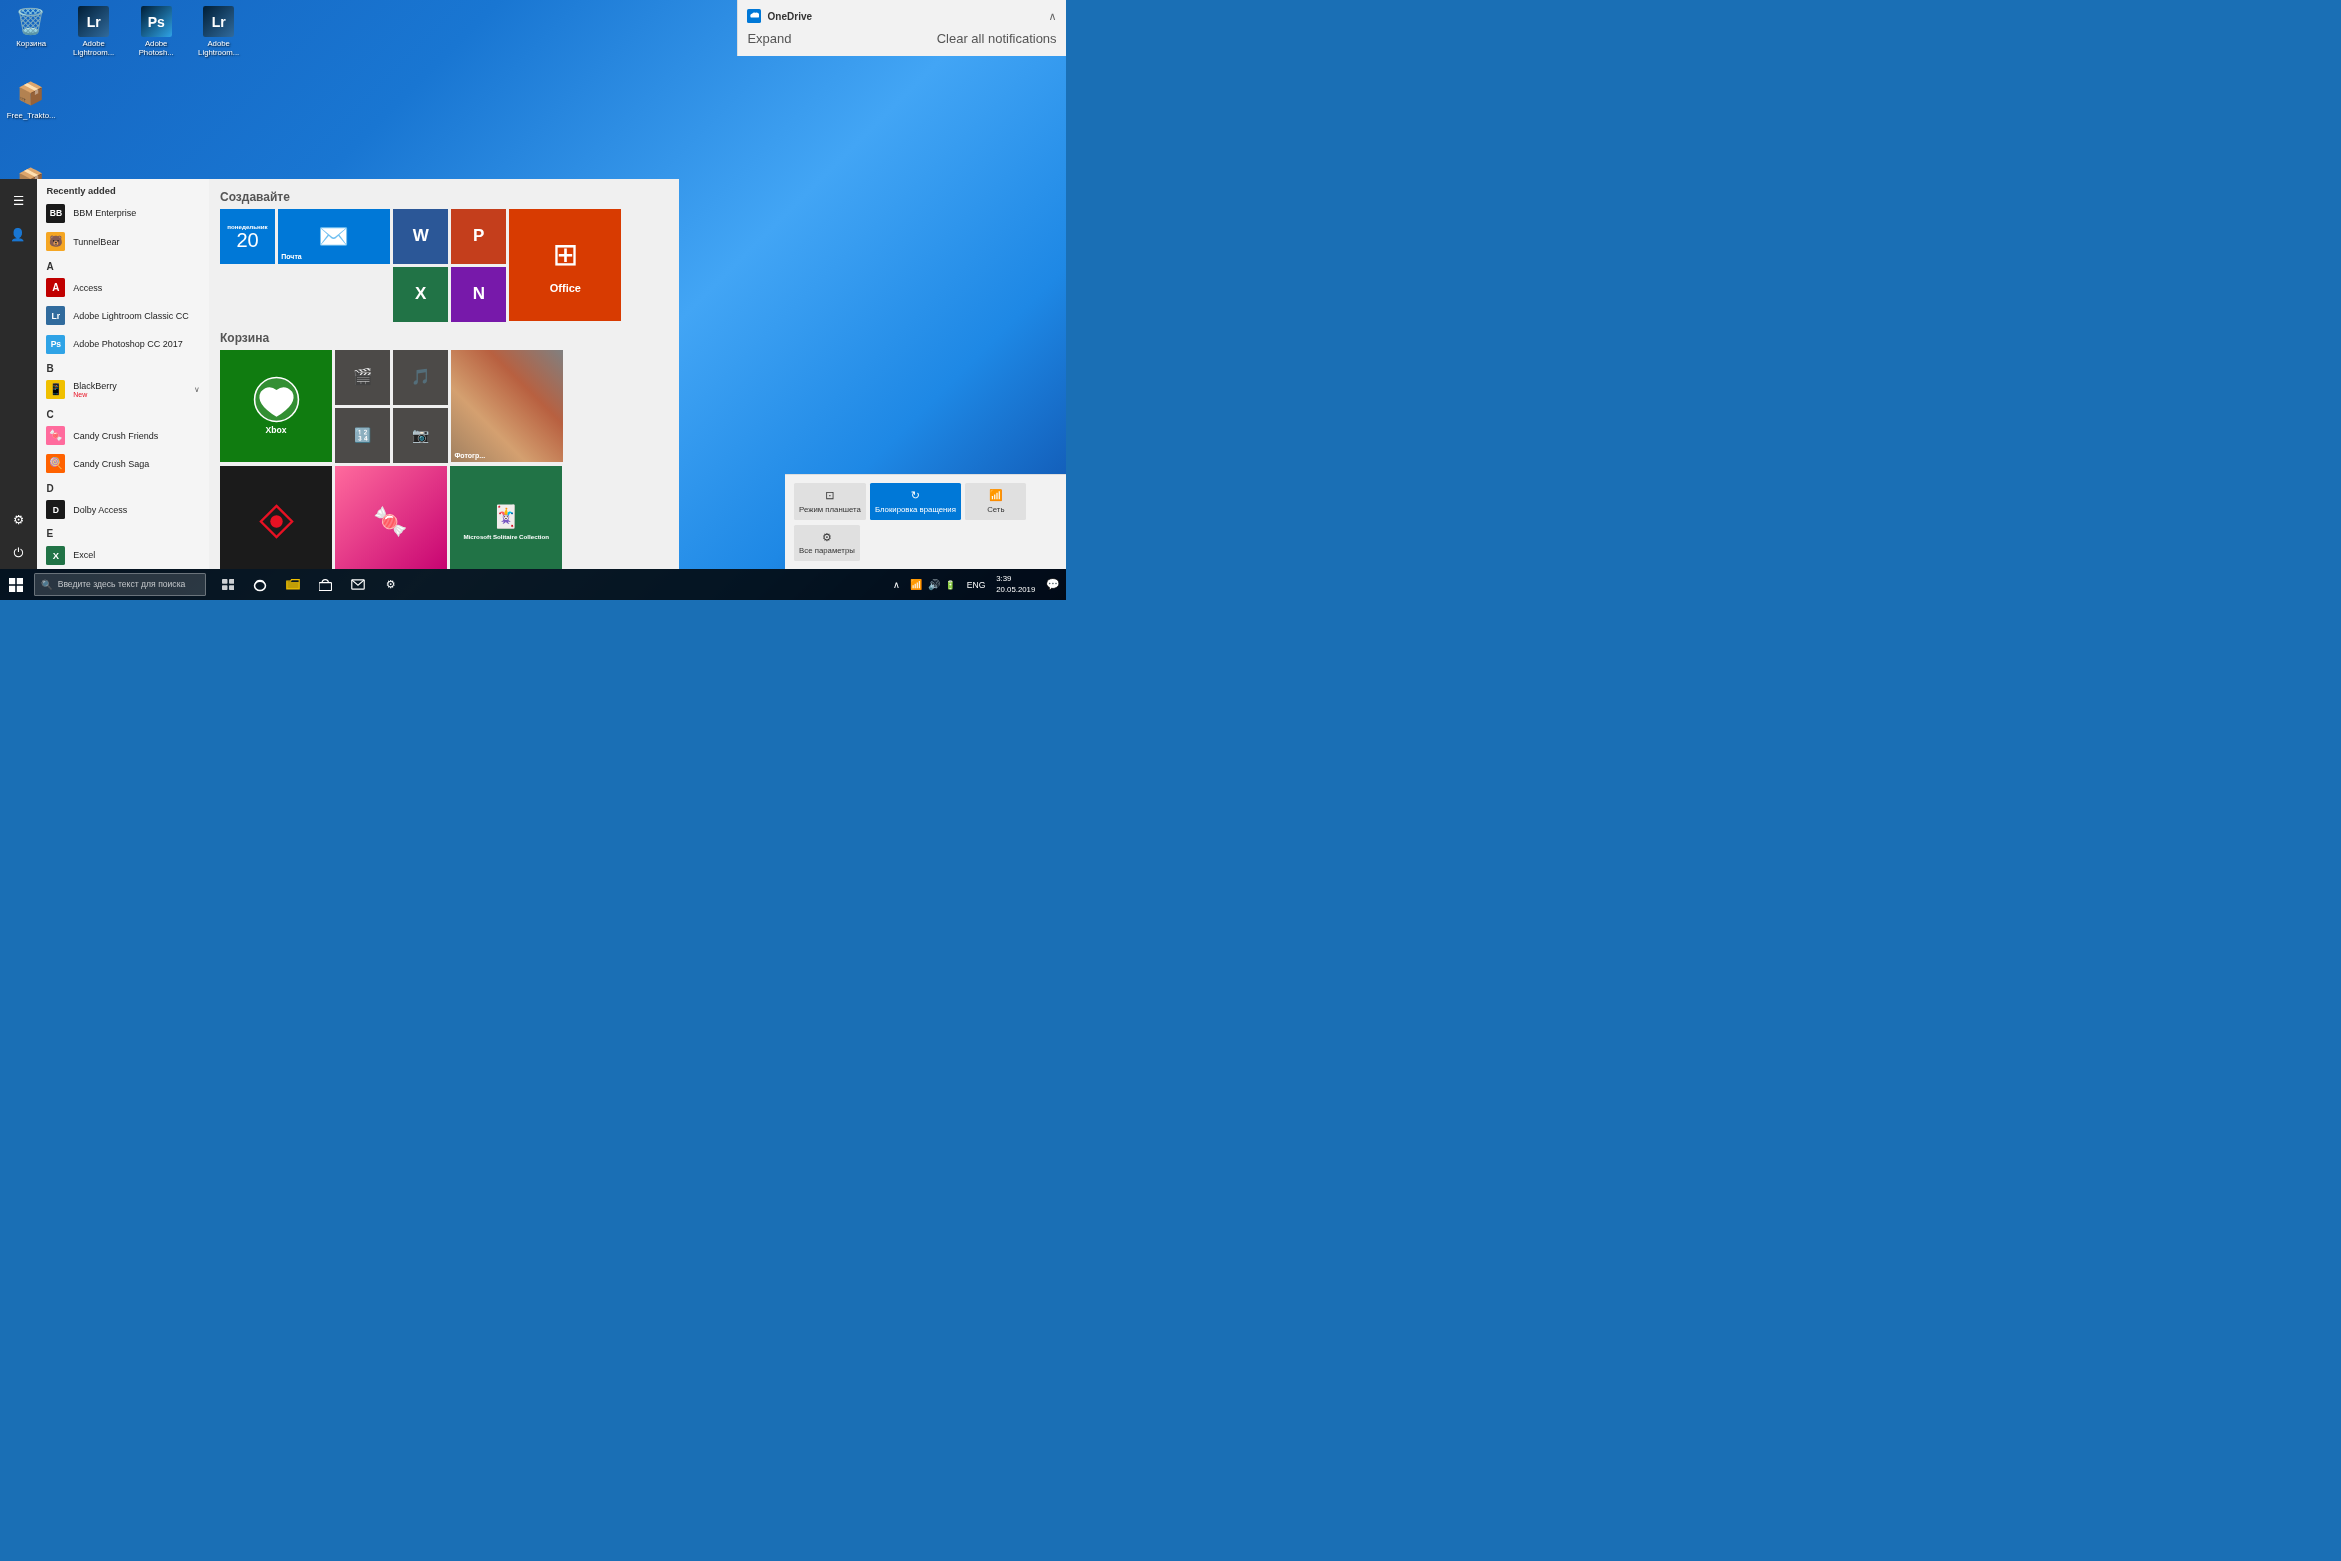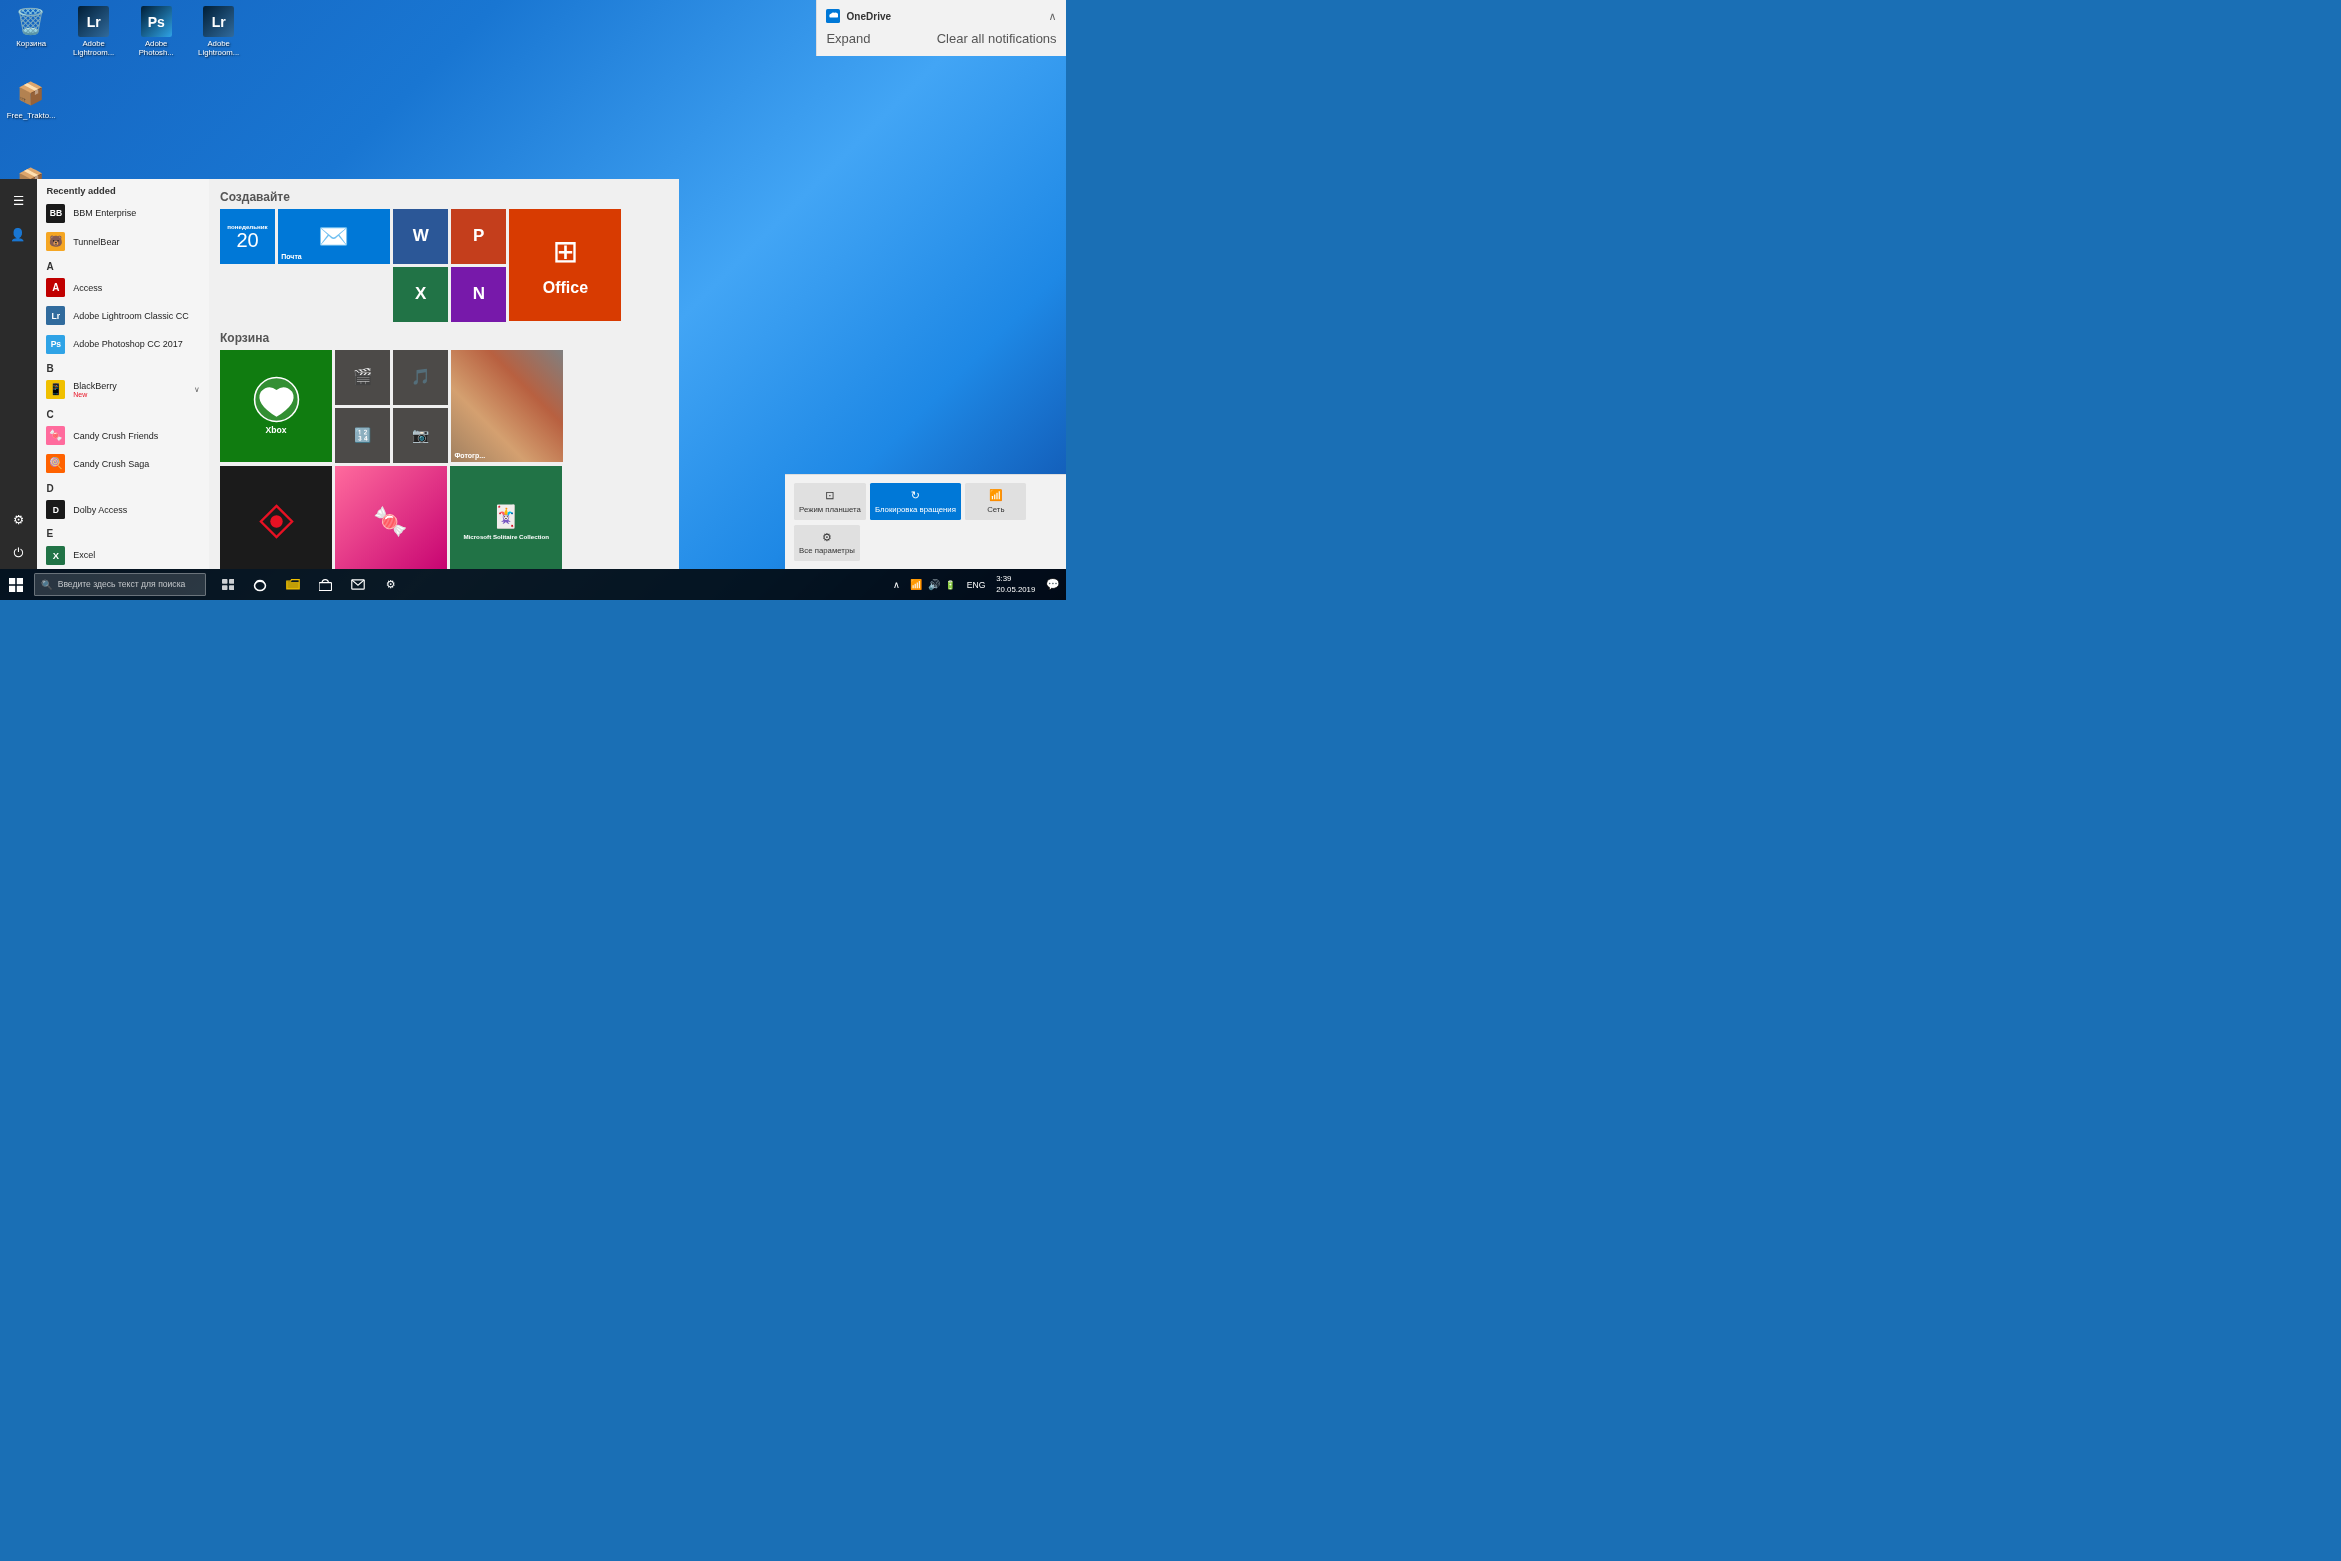--- a/index.html
+++ b/index.html
@@ -271,21 +271,21 @@
     }
 
     
     .tiles-section { margin-bottom: 9.4px; }
 
     
     .notification-panel {
       position: absolute;
       top: 0;
       right: 0;
-      width: 250px;
+      width: 329px;
       background: #f2f2f2;
       border-left: 0.8px solid #ddd;
       height: auto;
       z-index: 300;
       padding: 9.4px;
     }
     .notification-header {
       display: flex;
       align-items: center;
       justify-content: space-between;
@@ -539,21 +539,21 @@
                 <span style="font-size:17px;color:white;font-weight:bold;">X</span>
               </div>
               <div class="tile tile-sm" style="background:#7719aa;align-items:center;justify-content:center;display:flex;">
                 <span style="font-size:17px;color:white;font-weight:bold;">N</span>
               </div>
             </div>
           </div>
 
           <div class="tile tile-lg" style="background:#d83b01;align-items:center;justify-content:center;display:flex;flex-direction:column;">
             <span style="font-size:31px;color:white;font-weight:300;">⊞</span>
-            <span style="font-size:16px;color:white;margin-top:9px;">Office</span>
+            <span style="font-size:11px;color:white;margin-top:9px;">Office</span>
           </div>
         </div>
       </div>
 
       <div class="tiles-section">
         <div class="tiles-section-label">Корзина</div>
         <div class="tile-group-row" style="gap:3.1px;">
 
           <div class="tile tile-lg" style="background:#107c10;align-items:center;justify-content:center;display:flex;flex-direction:column;">
 

